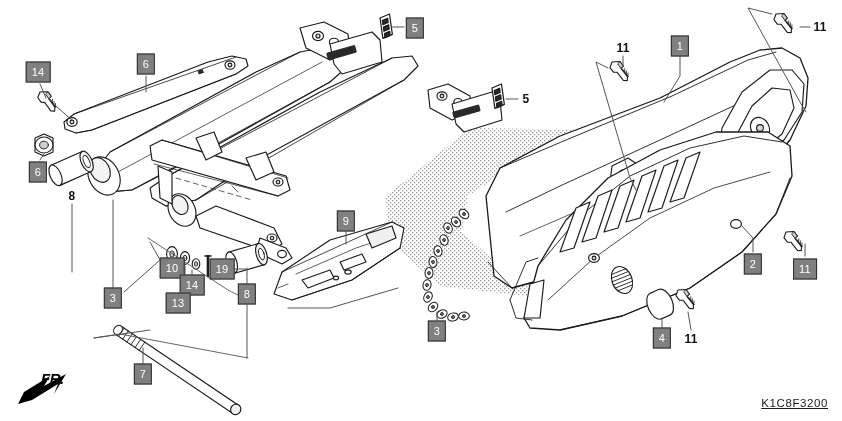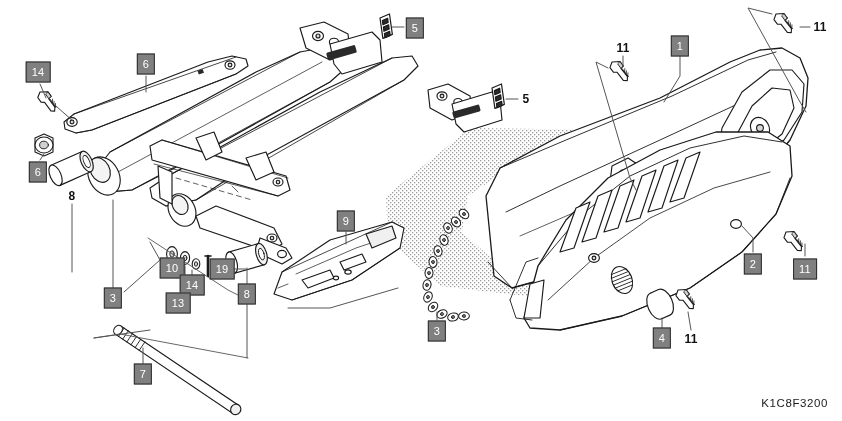--- a/index.html
+++ b/index.html
@@ -68,20 +68,21 @@
   }
   
   #diagram-code {
     position: absolute;
     right: 14px;
     bottom: 12px;
     font-family: "Liberation Sans", sans-serif;
     font-size: 11.5px;
     color: #1a1a1a;
     letter-spacing: 0.6px;
+    text-decoration: underline;
   }
 </style>
 </head>
 <body>
 
 <div id="diagram-root">
 
   <svg id="art-layer" viewBox="0 0 842 421">
     <defs>
       <pattern id="stipple" width="4" height="4" patternUnits="userSpaceOnUse">
@@ -416,16 +417,22 @@
     <span class="callout boxed" style="left:192px;top:285px">14</span>
     <span class="callout boxed" style="left:247px;top:294px">8</span>
     <span class="callout boxed" style="left:113px;top:298px">3</span>
     <span class="callout boxed" style="left:178px;top:303px">13</span>
     <span class="callout boxed" style="left:437px;top:331px">3</span>
     <span class="callout boxed" style="left:662px;top:338px">4</span>
     <span class="callout plain" style="left:691px;top:339px">11</span>
     <span class="callout boxed" style="left:143px;top:374px">7</span>
   </div>
 
+  <div id="fr-marker">
+    <svg viewBox="0 0 80 46" width="80" height="46">
+      <path d="M56,10 L34,22 L40,12 L14,28 L8,40 L22,36 L48,20 L44,30 Z" fill="#000000"></path>
+    </svg>
+    <span class="fr-text">FR.</span>
+  </div>
 
   <div id="diagram-code">K1C8F3200</div>
 
 </div>
 
 </body></html>

